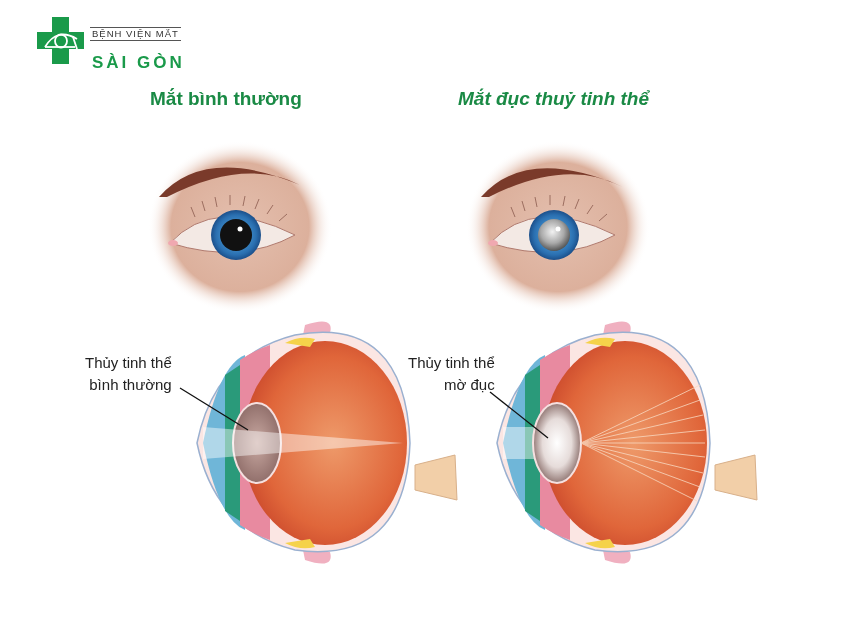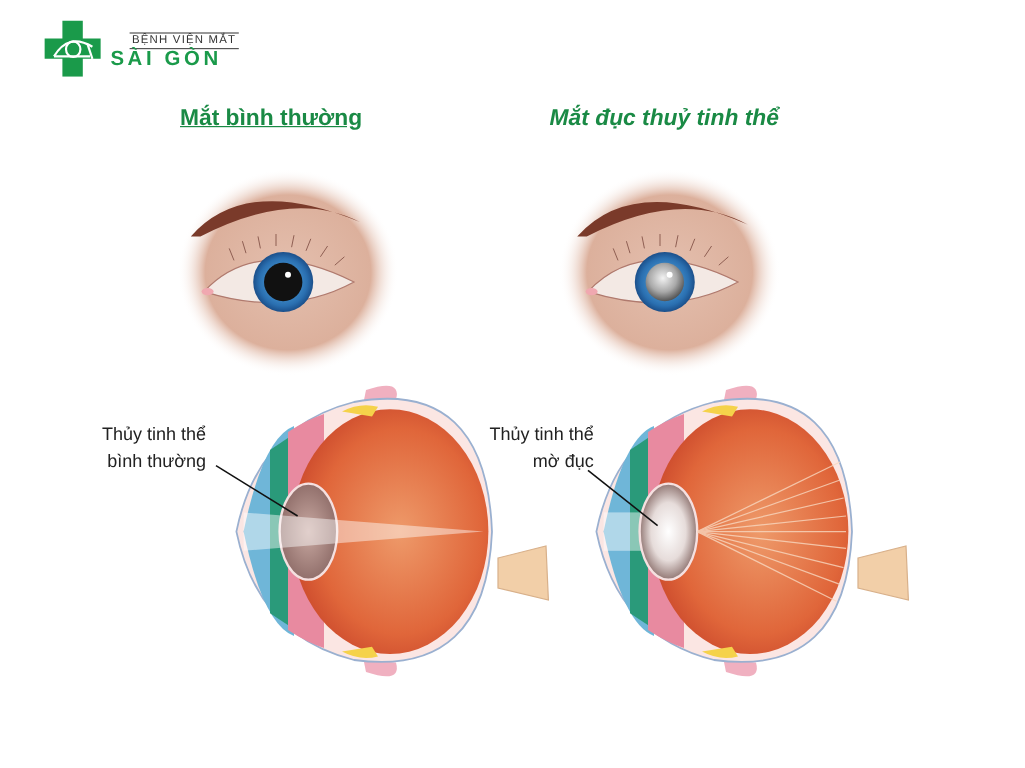--- a/index.html
+++ b/index.html
@@ -3,31 +3,31 @@
 <meta charset="utf-8">
 <style>
   html, body { margin: 0; padding: 0; }
   body {
     width: 854px; height: 640px; background: #ffffff; position: relative; overflow: hidden;
     font-family: "Liberation Sans", "DejaVu Sans", sans-serif;
   }
   .logo { position: absolute; left: 37px; top: 17px; width: 150px; height: 50px; }
   .logo-cross { position: absolute; left: 0; top: 0; width: 47px; height: 47px; }
   .logo-top {
-    position: absolute; left: 71px; top: 10px; font-size: 9.5px; letter-spacing: 1px; color: #333;
+    position: absolute; left: 53px; top: 10px; font-size: 9.5px; letter-spacing: 1px; color: #333;
     border-top: 1px solid #555; border-bottom: 1px solid #555; padding: 0 2px; line-height: 12px; white-space: nowrap; text-align: right;
   }
   .logo-bottom {
-    position: absolute; left: 55px; top: 22px; font-size: 17px; font-weight: bold; letter-spacing: 3px;
+    position: absolute; left: 55px; top: 36px; font-size: 17px; font-weight: bold; letter-spacing: 3px;
     color: #1a9a4a; white-space: nowrap;
   }
   .title {
     position: absolute; top: 88px; font-size: 19px; font-weight: bold; color: #1a8a45; white-space: nowrap;
   }
-  .title-left { left: 150px; text-decoration: underline; }
+  .title-left { left: 150px; }
   .title-right { left: 458px; font-style: italic; }
   .face { position: absolute; }
   .face-left { left: 145px; top: 135px; width: 190px; height: 180px; }
   .face-right { left: 463px; top: 135px; width: 190px; height: 180px; }
   .section { position: absolute; }
   .section-left { left: 185px; top: 315px; width: 275px; height: 255px; }
   .section-right { left: 485px; top: 315px; width: 275px; height: 255px; }
   .label {
     position: absolute; font-size: 15px; color: #222; text-align: right; line-height: 22px; white-space: nowrap;
   }

